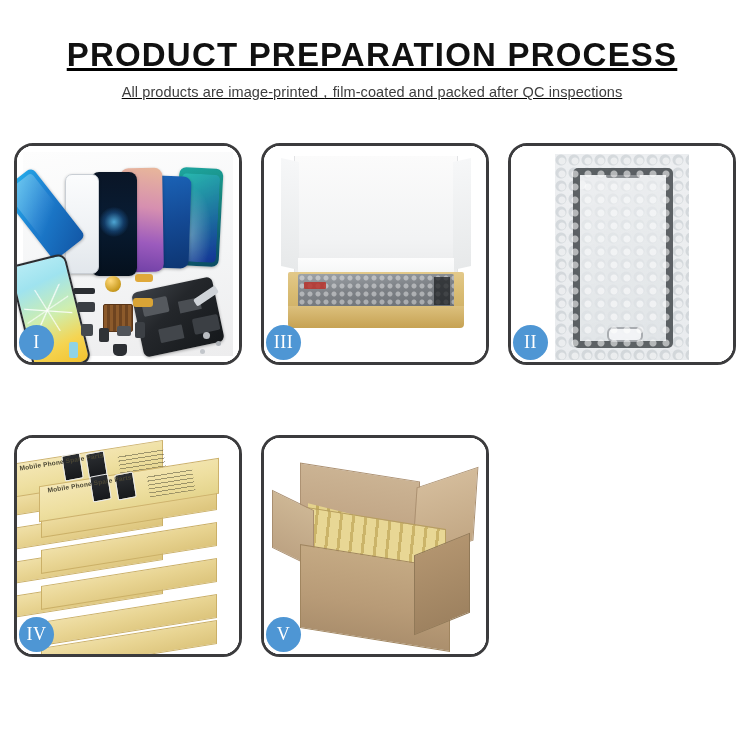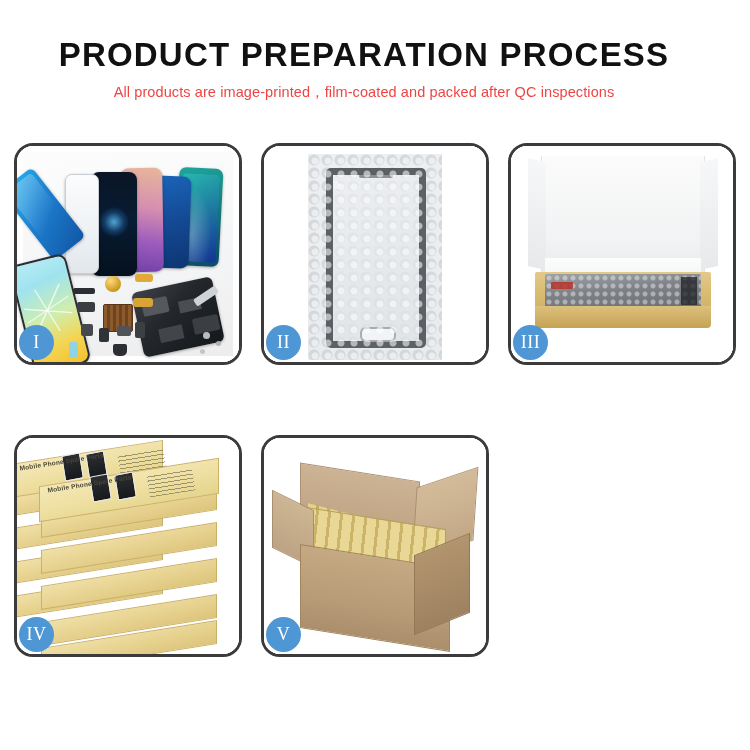--- a/index.html
+++ b/index.html
@@ -16,39 +16,40 @@
     position: relative;
     width: 750px;
     height: 750px;
     background: #ffffff;
   }
 
   
   .header {
     position: absolute;
     top: 36px;
-    left: 0;
+    left: 8px;
     width: 728px;
     text-align: center;
+    text-decoration: underline;
   }
 
   .main-title {
     font-size: 33px;
     font-weight: bold;
     letter-spacing: 1.2px;
     color: #111111;
     line-height: 1.15;
     white-space: nowrap;
   }
 
   .sub-title {
     margin-top: 9px;
     font-size: 14.5px;
     font-weight: normal;
-    color: #ef4444;
+    color: #404040;
     letter-spacing: 0.1px;
     white-space: nowrap;
   }
 
   
   .grid {
     position: absolute;
     top: 143px;
     left: 14px;
     width: 722px;
@@ -470,42 +471,42 @@
           <div class="part pt-sq4"></div>
           <div class="part pt-btn"></div>
           <div class="part pt-cup"></div>
           <div class="part pt-screw"></div>
           <div class="part pt-tool"></div>
         </div>
       </div>
       <div class="badge">I</div>
     </div>
 
-    <div class="panel p2">
-      <div class="panel-inner">
-        <div class="photo">
-          <div class="wrap-bg"></div>
-          <div class="screen"></div>
-          <div class="bubble-overlay"></div>
-        </div>
-      </div>
-      <div class="badge">II</div>
-    </div>
-
     <div class="panel p3">
       <div class="panel-inner">
         <div class="photo">
           <div class="lid"></div>
           <div class="foam"></div>
           <div class="tray"></div>
           <div class="item"></div>
           <div class="tray-front"></div>
         </div>
       </div>
       <div class="badge">III</div>
+    </div>
+
+    <div class="panel p2">
+      <div class="panel-inner">
+        <div class="photo">
+          <div class="wrap-bg"></div>
+          <div class="screen"></div>
+          <div class="bubble-overlay"></div>
+        </div>
+      </div>
+      <div class="badge">II</div>
     </div>
 
     <div class="panel p4">
       <div class="panel-inner">
         <div class="photo">
           <div class="stack">
             <div class="kbox kb-r1"></div>
             <div class="kbox kb-r2"></div>
             <div class="kbox kb-r3"></div>
             <div class="kbox kb-r4"></div>

